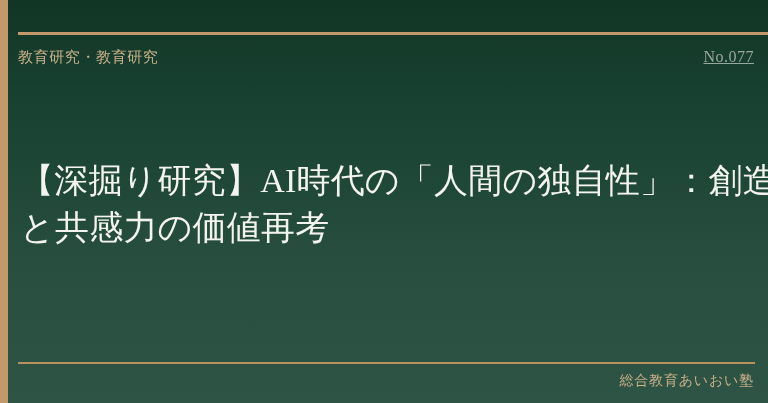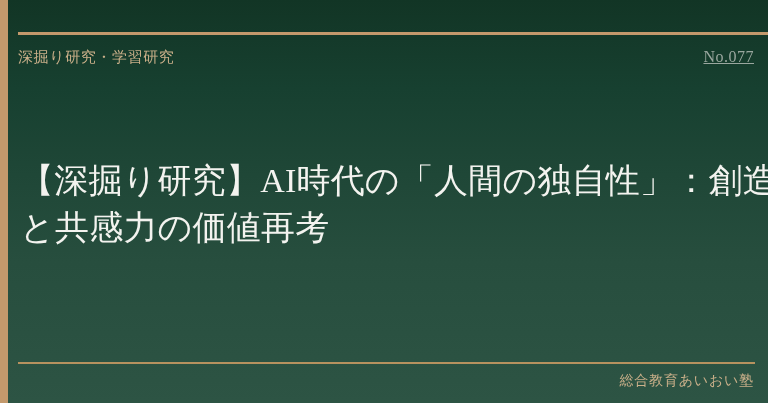--- a/index.html
+++ b/index.html
@@ -112,21 +112,21 @@
 </head>
 <body>
 
 <div class="card">
 
   <div class="accent-bar"></div>
 
   <div class="rule-top"></div>
 
   <div class="header">
-    <span class="header-label">深掘り研究・学習研究</span>
+    <span class="header-label">教育研究・教育研究</span>
     <span class="header-number">No.077</span>
   </div>
 
   <div class="title-block">
     <div class="title-line">【深掘り研究】AI時代の「人間の独自性」：創造性</div>
     <div class="title-line">と共感力の価値再考</div>
   </div>
 
   <div class="rule-bottom"></div>
 

